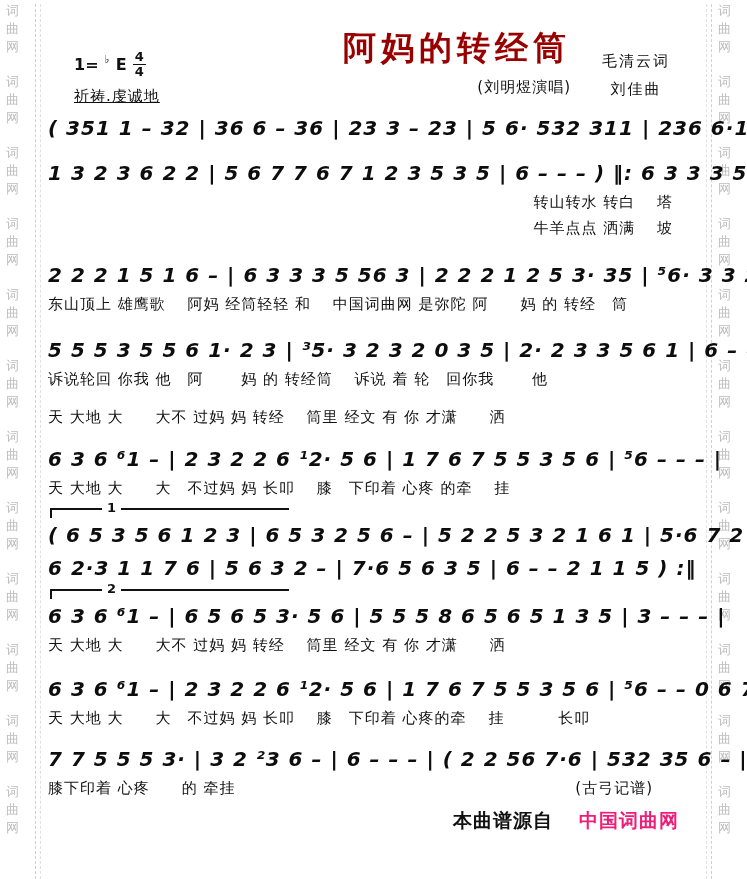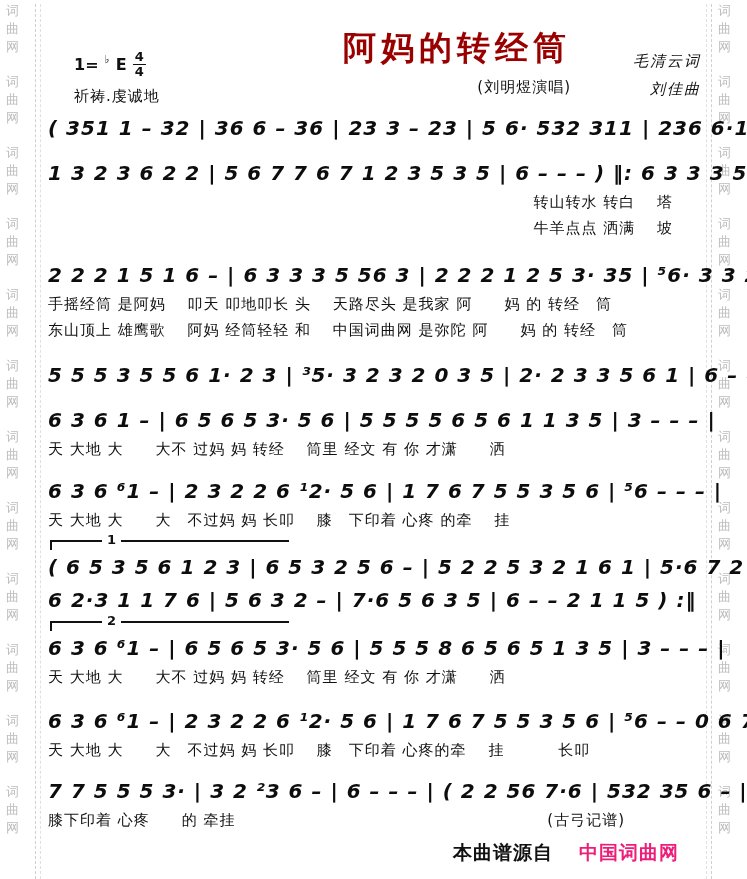--- a/index.html
+++ b/index.html
@@ -19,41 +19,41 @@
   .wm-right .grp{align-items:flex-end;padding-right:16px;}
   
   .content{position:absolute;left:48px;right:46px;top:0;}
   .header{display:grid;grid-template-columns:170px 1fr 130px;padding-top:30px;}
   .meta-left{padding-left:26px;padding-top:20px;}
   .keyline{font-size:16px;font-weight:700;white-space:nowrap;display:flex;align-items:center;gap:6px;}
   .flat{font-size:11px;vertical-align:super;position:relative;top:-5px;}
   .timesig{display:inline-flex;flex-direction:column;align-items:center;font-size:13px;
            font-weight:700;line-height:1.05;}
   .timesig .num{border-bottom:1.5px solid #111;padding:0 2px;}
-  .tempo{font-size:15px;margin-top:9px;letter-spacing:1px;}
+  .tempo{font-size:15px;margin-top:9px;letter-spacing:1px;text-decoration:underline;}
   .title-block{text-align:right;}
   .title{font-size:33px;font-weight:700;color:#990000;letter-spacing:5px;line-height:1.1;}
   .subtitle{font-size:15px;margin-top:12px;letter-spacing:1px;}
-  .credits{text-align:right;font-size:15px;line-height:1.85;padding-top:18px;letter-spacing:2px;font-style:italic;}
+  .credits{text-align:center;font-size:15px;line-height:1.85;padding-top:18px;letter-spacing:2px;}
   
   #systems{margin-top:6px;}
   .system{margin-top:16px;}
   .system:nth-of-type(1){margin-top:8px;}
   .system:nth-of-type(3){margin-top:22px;}
   .system:nth-of-type(4){margin-top:20px;}
   .system:nth-of-type(7){margin-top:9px;}
   .system:nth-of-type(8){margin-top:4px;}
   .system:nth-of-type(9){margin-top:6px;}
   .system:nth-of-type(10){margin-top:18px;}
   .notes{font-weight:700;font-style:italic;font-size:20px;letter-spacing:1px;
          white-space:pre;color:#0d0d0d;line-height:1.45;}
   .lyric{font-size:15px;letter-spacing:1px;white-space:pre;margin-top:3px;line-height:1.5;
          position:relative;}
   .align-right{text-align:right;padding-right:28px;}
-  .annotation{position:absolute;right:76px;top:0;font-size:15px;letter-spacing:1px;}
+  .annotation{position:absolute;right:48px;top:0;font-size:15px;letter-spacing:1px;}
   .volta{width:237px;height:8px;border-top:2px solid #111;border-left:2px solid #111;
          position:relative;margin-bottom:3px;margin-left:2px;}
   .volta-label{position:absolute;left:50px;top:-10px;background:#fff;padding:0 5px;
                font-size:13px;font-weight:700;}
   
   .footer{text-align:right;padding-right:22px;margin-top:8px;font-size:19px;font-weight:700;
           letter-spacing:1px;white-space:nowrap;}
   .site{color:#ed1e79;margin-left:26px;}
 </style>
 </head>
@@ -215,28 +215,27 @@
         <div class="system">
           <div class="notes">( 351 1 – 32 | 36 6 – 36 | 23 3 – 23 | 5 6· 532 311 | 236 6·1 1 |</div>
         </div>
         <div class="system">
           <div class="notes">1 3 2 3 6 2 2 | 5 6 7 7 6 7 1 2 3 5 3 5 | 6 – – – ) ‖: 6 3 3 3 5 5 6 3 |</div>
           <div class="lyric align-right">转山转水 转白　 塔</div>
           <div class="lyric align-right">牛羊点点 洒满　 坡</div>
         </div>
         <div class="system">
           <div class="notes">2 2 2 1 5 1 6 – | 6 3 3 3 5 56 3 | 2 2 2 1 2 5 3· 35 | ⁵6· 3 3 23 2 |</div>
-          <div class="lyric">手摇经筒 是阿妈　 叩天 叩地叩长 头　 天路尽头 是我家 阿　　妈 的 转经　筒</div>
           <div class="lyric">东山顶上 雄鹰歌　 阿妈 经筒轻轻 和　 中国词曲网 是弥陀 阿　　妈 的 转经　筒</div>
         </div>
         <div class="system">
           <div class="notes">5 5 5 3 5 5 6 1· 2 3 | ³5· 3 2 3 2 0 3 5 | 2· 2 3 3 5 6 1 | 6 – – – |</div>
-        </div>
-        <div class="system">
-          <div class="notes">6 3 6 1 – | 6 5 6 5 3· 5 6 | 5 5 5 5 6 5 6 1 1 3 5 | 3 – – – |</div>
+          <div class="lyric">诉说轮回 你我 他　阿　　 妈 的 转经筒　 诉说 着 轮　回你我　　 他</div>
+        </div>
+        <div class="system">
           <div class="lyric">天 大地 大　　大不 过妈 妈 转经　 筒里 经文 有 你 才潇　　洒</div>
         </div>
         <div class="system">
           <div class="notes">6 3 6 ⁶1 – | 2 3 2 2 6 ¹2· 5 6 | 1 7 6 7 5 5 3 5 6 | ⁵6 – – – |</div>
           <div class="lyric">天 大地 大　　大　不过妈 妈 长叩　 膝　下印着 心疼 的牵　 挂</div>
         </div>
         <div class="system">
           <div class="volta">
             <span class="volta-label">1</span>
           </div>

